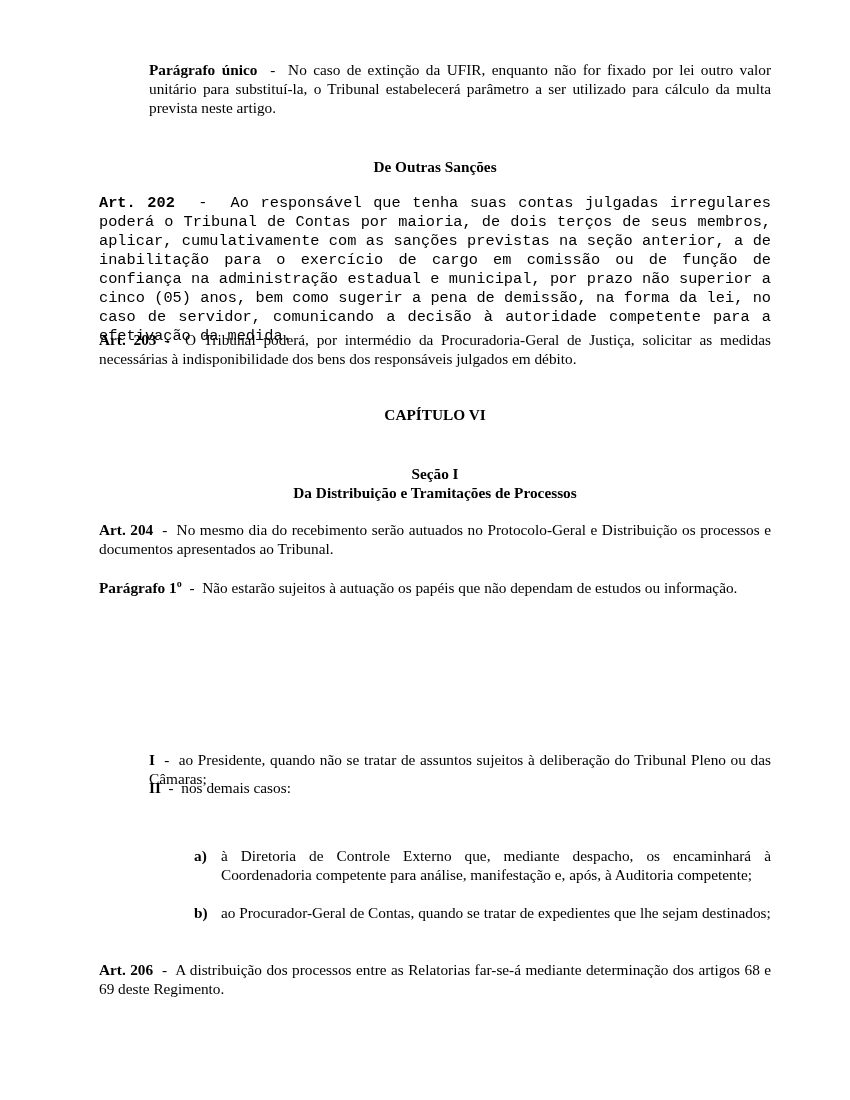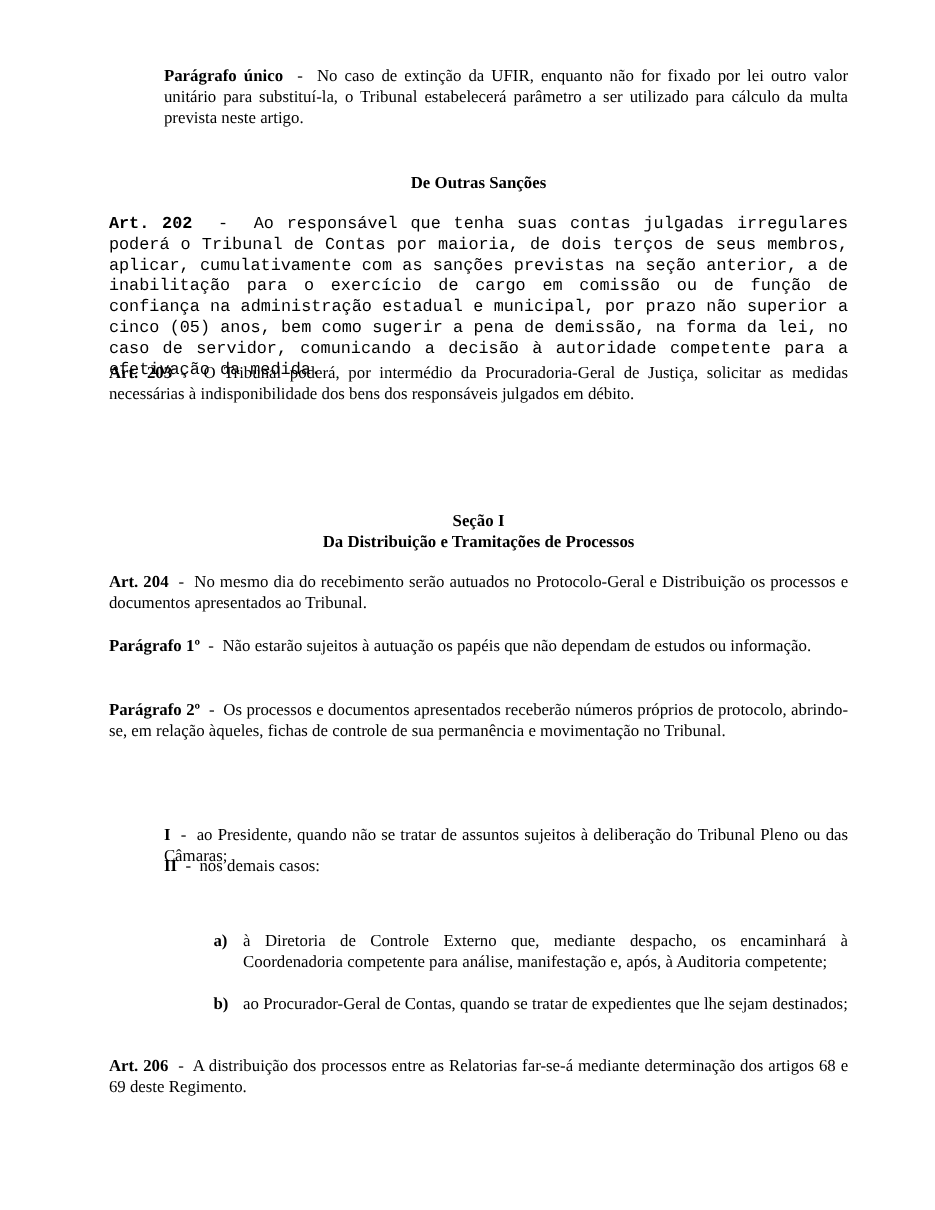--- a/index.html
+++ b/index.html
@@ -29,34 +29,32 @@
   <div class="block center" style="top:157px;">De Outras Sanções</div>
 
   <div class="block full" style="top:194px;font-family:Liberation Mono, monospace;">
     <b>Art. 202</b><span style="white-space:pre">  -  </span><span>Ao responsável que tenha suas contas julgadas irregulares poderá o Tribunal de Contas por maioria, de dois terços de seus membros, aplicar, cumulativamente com as sanções previstas na seção anterior, a de inabilitação para o exercício de cargo em comissão ou de função de confiança na administração estadual e municipal, por prazo não superior a cinco (05) anos, bem como sugerir a pena de demissão, na forma da lei, no caso de servidor, comunicando a decisão à autoridade competente para a efetivação da medida.</span>
   </div>
 
   <div class="block full" style="top:330px;">
     <b>Art. 203</b><span style="white-space:pre"> -  </span><span>O Tribunal poderá, por intermédio da Procuradoria-Geral de Justiça, solicitar as medidas necessárias à  indisponibilidade dos bens dos responsáveis julgados em débito.</span>
   </div>
 
+  <div class="block center" style="top:405px;">CAPÍTULO VI</div>
   <div class="block center" style="top:483px;">Da Distribuição e Tramitações de Processos</div>
   <div class="block center" style="top:464px;">Seção I</div>
 
   <div class="block full" style="top:520px;">
     <b>Art. 204</b><span style="white-space:pre">  -  </span><span>No mesmo dia do recebimento serão autuados no Protocolo-Geral e Distribuição os processos e documentos apresentados ao Tribunal.</span>
   </div>
 
   <div class="block full" style="top:578px;">
     <b>Parágrafo 1º</b><span style="white-space:pre">  -  </span><span>Não estarão sujeitos à autuação os papéis que não dependam de estudos ou informação.</span>
   </div>
 
-  <div class="block full" style="top:636px;">
-    <b>Parágrafo 2º</b><span style="white-space:pre">  -  </span><span>Os processos e documentos apresentados receberão números próprios de protocolo, abrindo-se, em relação àqueles, fichas de controle de sua permanência e movimentação no Tribunal.</span>
-  </div>
 
 
   <div class="block indent1" style="top:750px;">
     <b>I</b><span style="white-space:pre">  -  </span><span>ao Presidente, quando não se  tratar de assuntos sujeitos à deliberação do Tribunal Pleno ou das Câmaras;</span>
   </div>
 
   <div class="block indent1" style="top:778px;">
     <b>II</b><span style="white-space:pre">  -  </span><span>nos demais casos:</span>
   </div>
 

